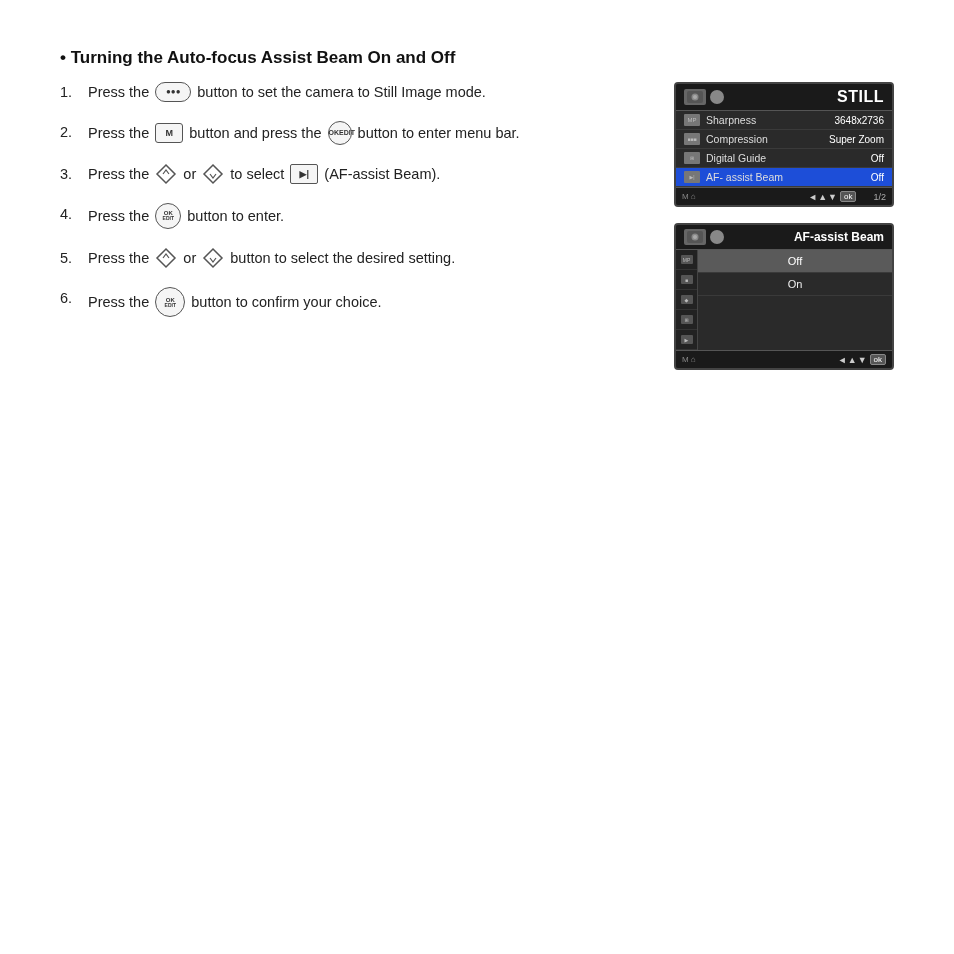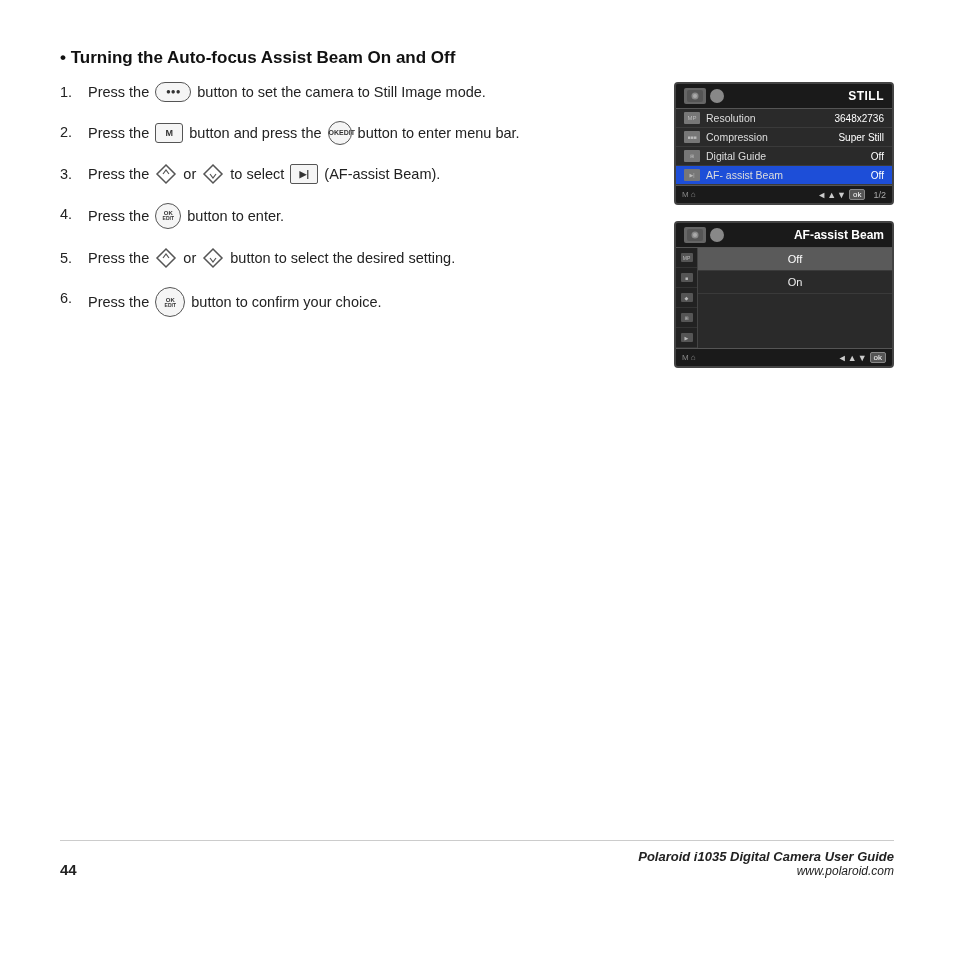--- a/index.html
+++ b/index.html
@@ -137,21 +137,21 @@
       background: #1a1a1a;
       display: flex;
       align-items: center;
       padding: 4px 8px;
       border-bottom: 1px solid #555;
     }
     .screen1-title {
       flex: 1;
       text-align: right;
       font-weight: bold;
-      font-size: 12px;
+      font-size: 16px;
       color: #fff;
       letter-spacing: 0.5px;
     }
     .screen1-row {
       display: flex;
       align-items: center;
       padding: 3px 8px;
       border-bottom: 1px solid #3a3a3a;
       font-size: 10.5px;
     }
@@ -434,29 +434,29 @@
               </svg>
           </div>
           <div style="width:14px;height:14px;background:#888;border-radius:50%;margin-right:auto;"></div>
           <span class="screen1-title">STILL</span>
         </div>
 
         <div class="screen1-row">
           <div class="screen1-row-icon">
               <span style="font-size:6px;color:#bbb;">MP</span>
             </div>
-          <span class="screen1-row-label">Resolution</span>
+          <span class="screen1-row-label">Sharpness</span>
           <span class="screen1-row-value">3648x2736</span>
         </div>
         <div class="screen1-row">
           <div class="screen1-row-icon">
               <span style="font-size:5px;color:#bbb;">■■■</span>
             </div>
           <span class="screen1-row-label">Compression</span>
-          <span class="screen1-row-value">Super Still</span>
+          <span class="screen1-row-value">Super Zoom</span>
         </div>
         <div class="screen1-row">
           <div class="screen1-row-icon">
               <span style="font-size:5px;color:#bbb;">⊞</span>
             </div>
           <span class="screen1-row-label">Digital Guide</span>
           <span class="screen1-row-value">Off</span>
         </div>
         <div class="screen1-row highlighted">
           <div class="screen1-row-icon">
@@ -465,21 +465,21 @@
           <span class="screen1-row-label">AF- assist Beam</span>
           <span class="screen1-row-value">Off</span>
         </div>
 
         <div class="screen1-footer">
           <span style="font-size:8px;color:#888;margin-right:2px;">M</span>
           <span style="font-size:8px;color:#888;">⌂</span>
           <span style="flex:1;"></span>
           <span class="nav-arrows">◄▲▼</span>
           <span class="ok-btn-small">ok</span>
-          <span style="color:#aaa;font-size:9px;margin-left:8px;">1/2</span>
+          <span style="color:#aaa;font-size:9px;margin-left:17px;">1/2</span>
         </div>
       </div>
 
       <div class="camera-screen">
         <div class="screen2-header">
           <div style="width:22px;height:16px;background:#666;border-radius:2px;display:flex;align-items:center;justify-content:center;margin-right:4px;">
             <svg width="16" height="12" viewBox="0 0 16 12">
                 <rect width="16" height="12" rx="2" fill="#555"></rect>
                 <circle cx="8" cy="6" r="3.5" fill="#888"></circle>
                 <circle cx="8" cy="6" r="2" fill="#aaa"></circle>
@@ -531,21 +531,14 @@
           <span style="flex:1;"></span>
           <span class="nav-arrows">◄▲▼</span>
           <span class="ok-btn-small">ok</span>
         </div>
       </div>
 
     </div>
 
   </div>
 
-  <div class="page-footer">
-    <span class="page-number">44</span>
-    <div class="page-footer-brand">
-      <div>Polaroid i1035 Digital Camera User Guide</div>
-      <div>www.polaroid.com</div>
-    </div>
-  </div>
 
 </div>
 
 </body></html>

